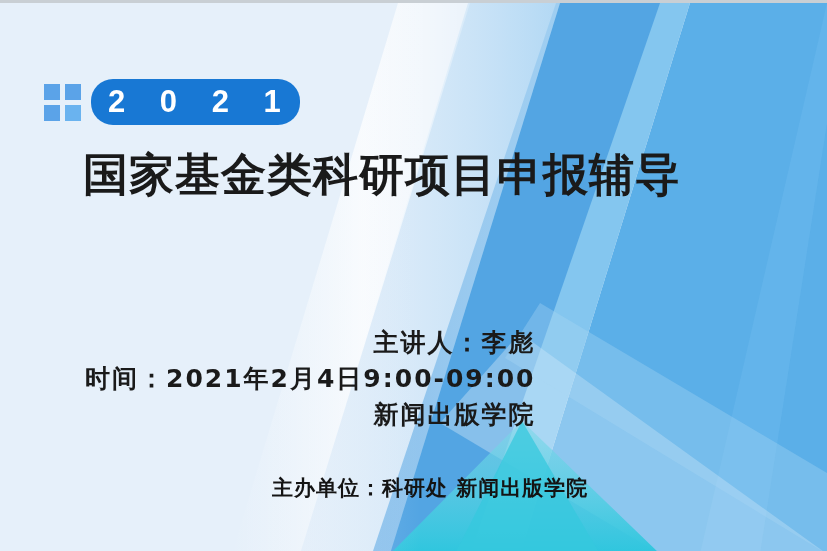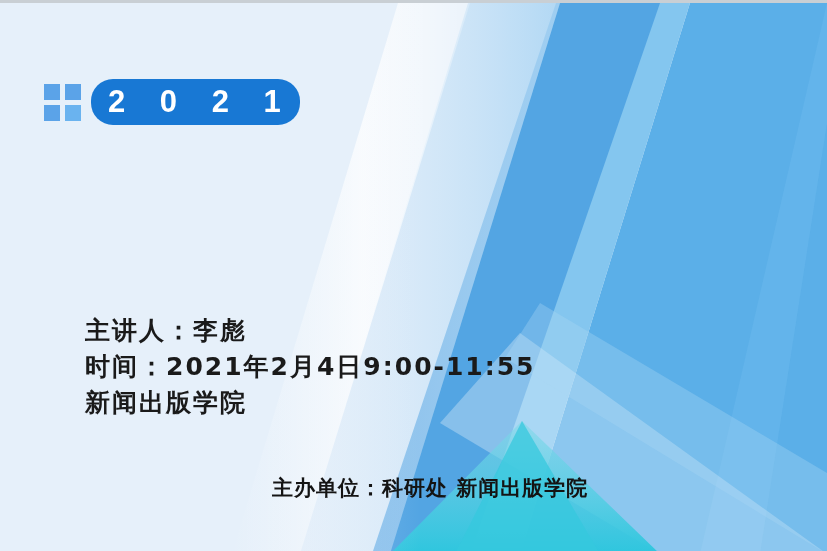--- a/index.html
+++ b/index.html
@@ -84,21 +84,22 @@
     line-height: 59px;
     letter-spacing: 1px;
     white-space: nowrap;
     font-family: "DejaVu Sans", "Liberation Sans", sans-serif;
   }
 
   
   .details-block {
     position: absolute;
     left: 85px;
-    top: 310px;
+    top: 322px;
+    text-align: right;
   }
   .detail-line {
     font-size: 25px;
     font-weight: bold;
     color: #1a1a1a;
     line-height: 36px;
     letter-spacing: 2px;
     white-space: nowrap;
     font-family: "DejaVu Sans", "Liberation Sans", sans-serif;
   }
@@ -170,23 +171,24 @@
     <span class="grid-icon">
       <span></span>
       <span></span>
       <span></span>
       <span class="lighter"></span>
     </span>
     <span class="year-badge">2 0 2 1</span>
   </div>
 
   <div class="title-block">
+    <div class="title-line">国家基金类科研项目申报辅导</div>
   </div>
 
   <div class="details-block">
     <div class="detail-line">主讲人：李彪</div>
-    <div class="detail-line">时间：2021年2月4日9:00-11:55</div>
+    <div class="detail-line">时间：2021年2月4日9:00-09:00</div>
     <div class="detail-line">新闻出版学院</div>
   </div>
 
   <div class="organizer">主办单位：科研处 新闻出版学院</div>
 
 </div>
 
 </body></html>

